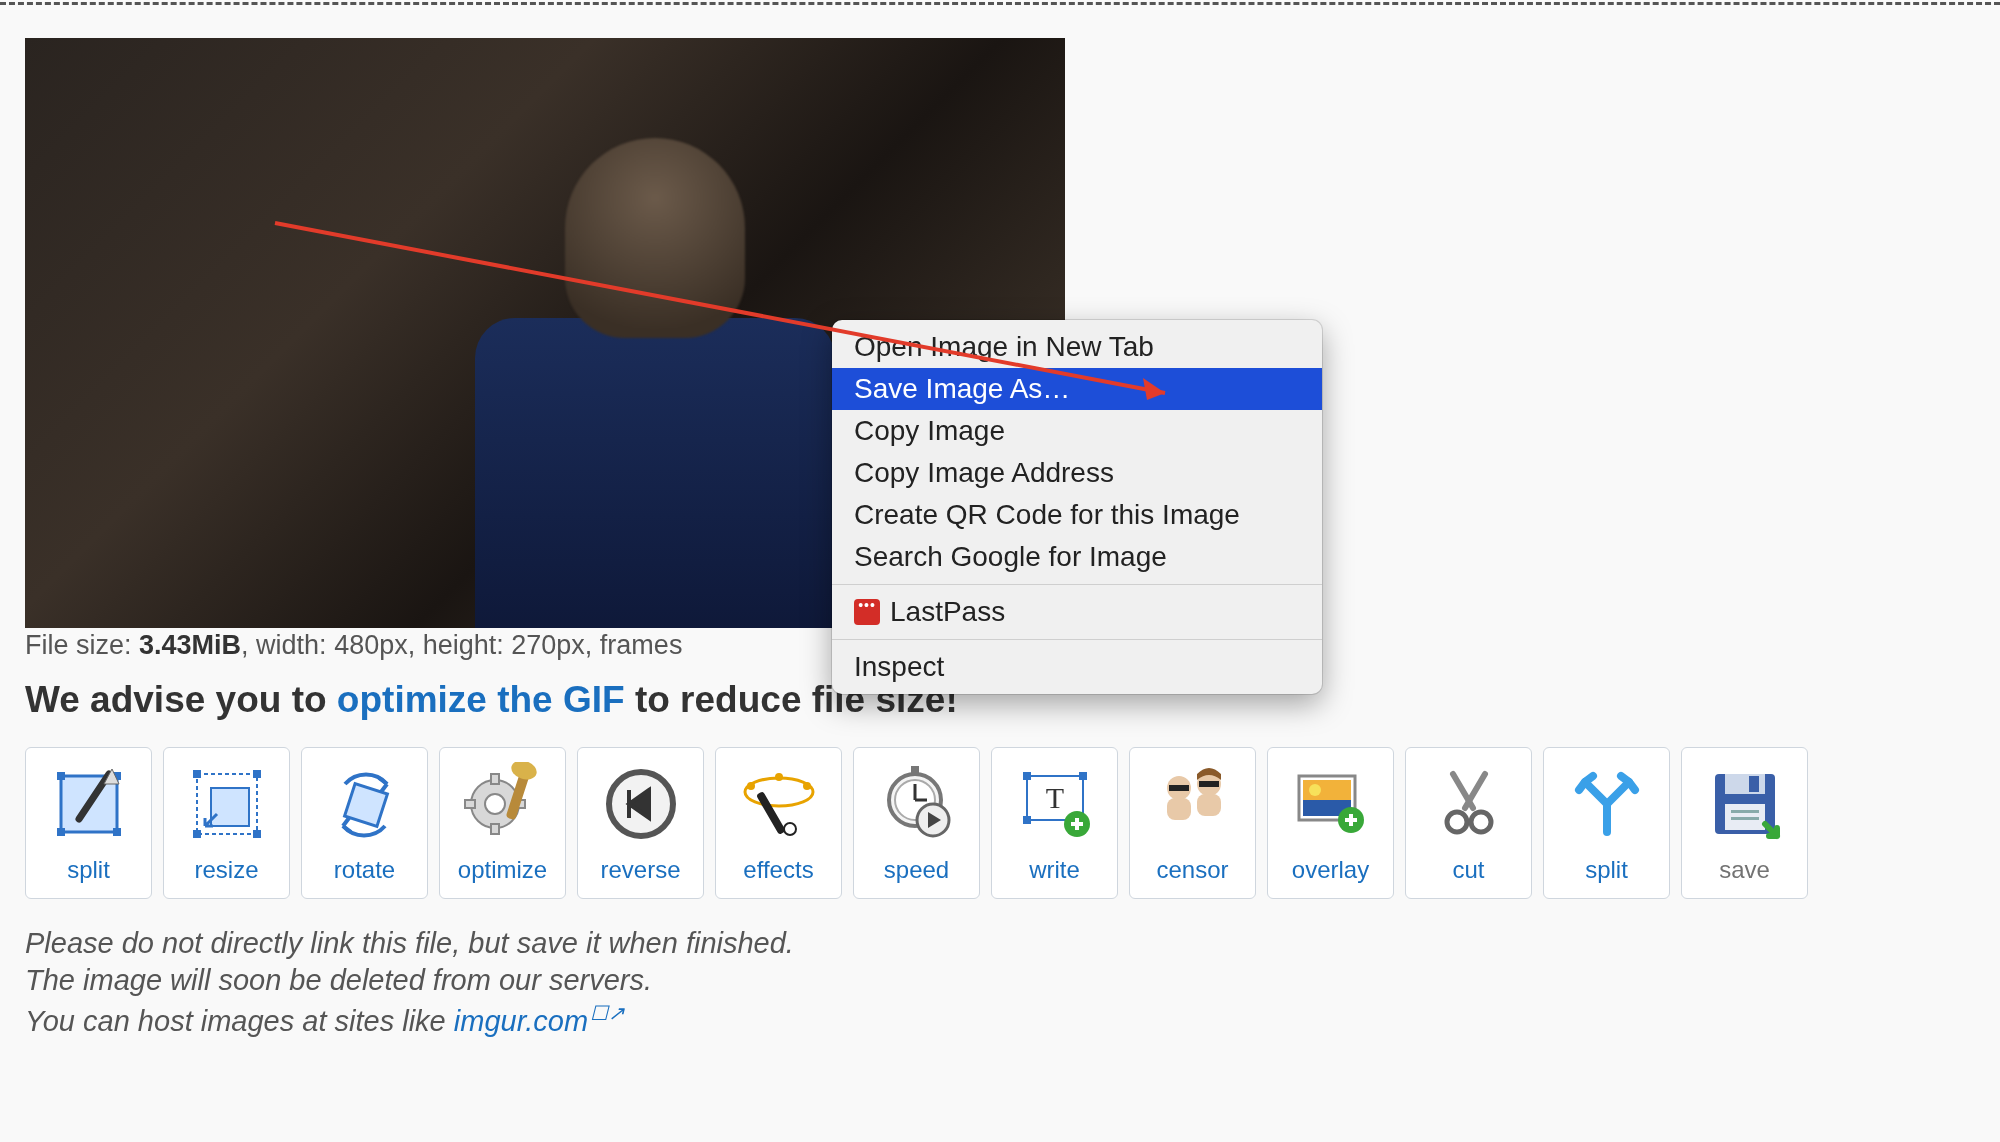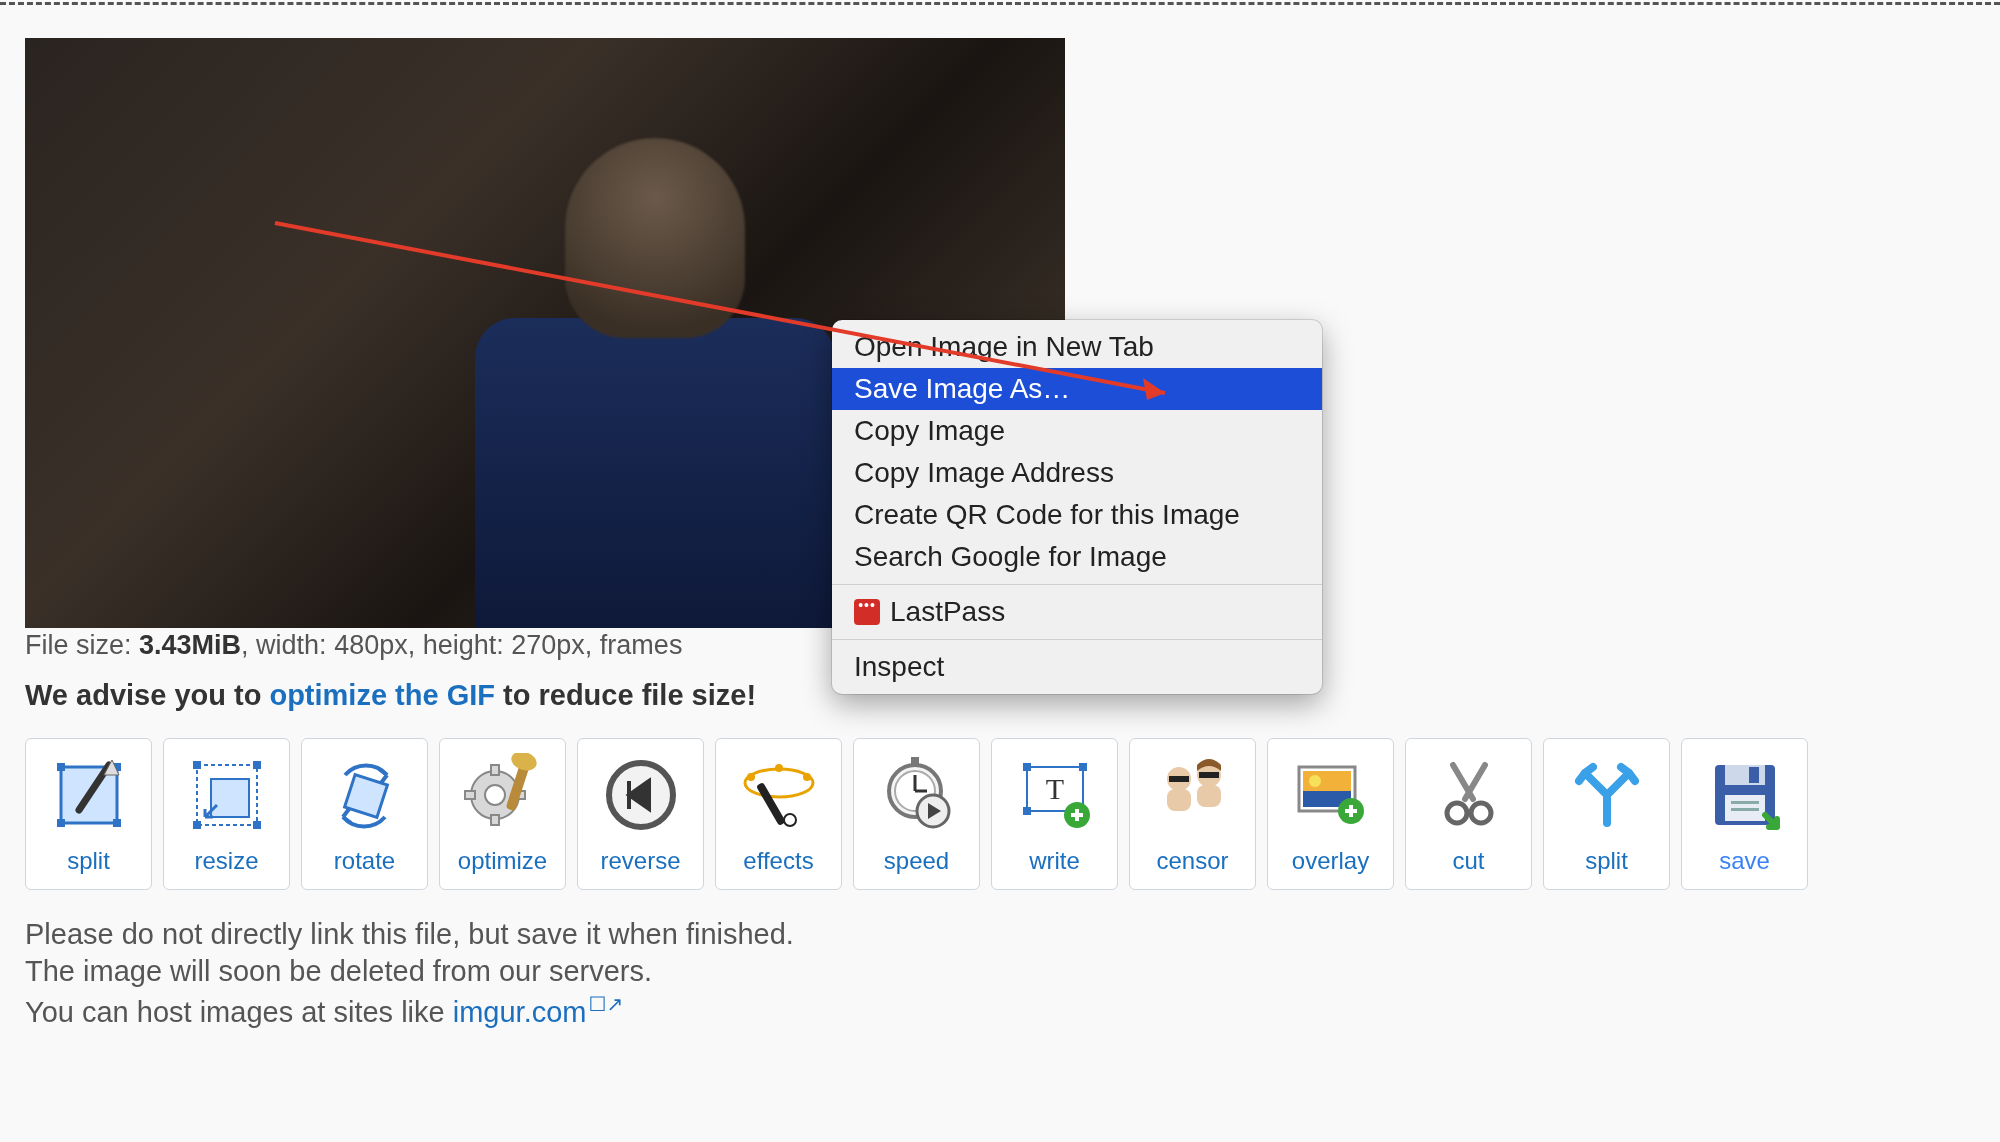--- a/index.html
+++ b/index.html
@@ -63,21 +63,21 @@
     z-index: 30;
   }
   .file-info {
     margin-top: 2px;
     font-size: 27px;
     color: #555;
   }
   .file-info .strong { color:#333; font-weight: bold; }
   .advise {
     margin-top: 18px;
-    font-size: 29px;
+    font-size: 37px;
     color: #333;
     font-weight: bold;
   }
   .advise a { color: #1a6fbf; text-decoration: none; }
   .toolbar {
     margin-top: 26px;
     display: flex;
     gap: 11px;
   }
   .tool {
@@ -95,27 +95,27 @@
   }
   .tool .icon-wrap {
     width: 88px; height: 88px;
     display:flex; align-items:center; justify-content:center;
   }
   .tool .label {
     margin-top: 8px;
     font-size: 24px;
     color: #1a6fbf;
   }
-  .tool.save .label { color: #3b82f6; }
+  .tool.save .label { color: #737373; }
   .footer {
     margin-top: 28px;
     font-size: 29px;
     color: #555;
   }
-  .footer p { margin-bottom: 4px; }
+  .footer p { margin-bottom: 4px; font-style: italic; }
   .footer a { color:#1a6fbf; text-decoration:none; }
   .ext-icon { color:#1a6fbf; font-size:20px; vertical-align: super; margin-left:2px;}
   
   .context-menu {
     position: absolute;
     top: 320px;
     left: 832px;
     width: 490px;
     background: #f0f0f0;
     border-radius: 10px;

